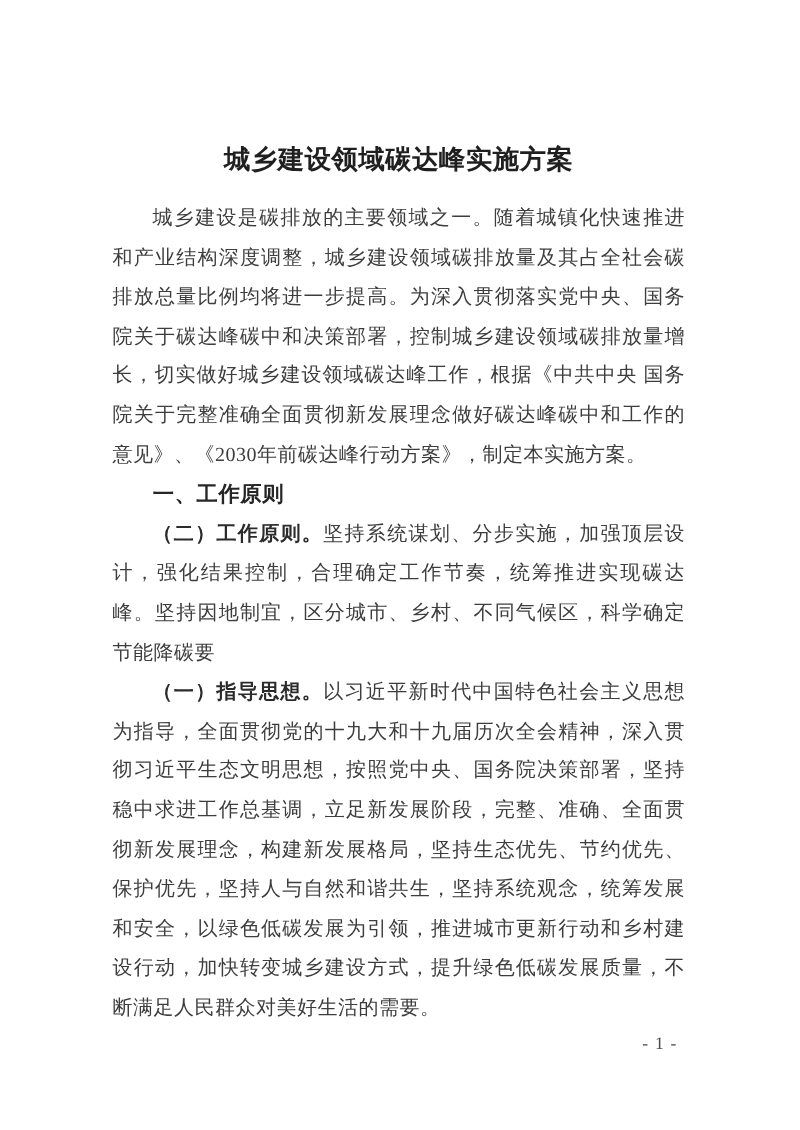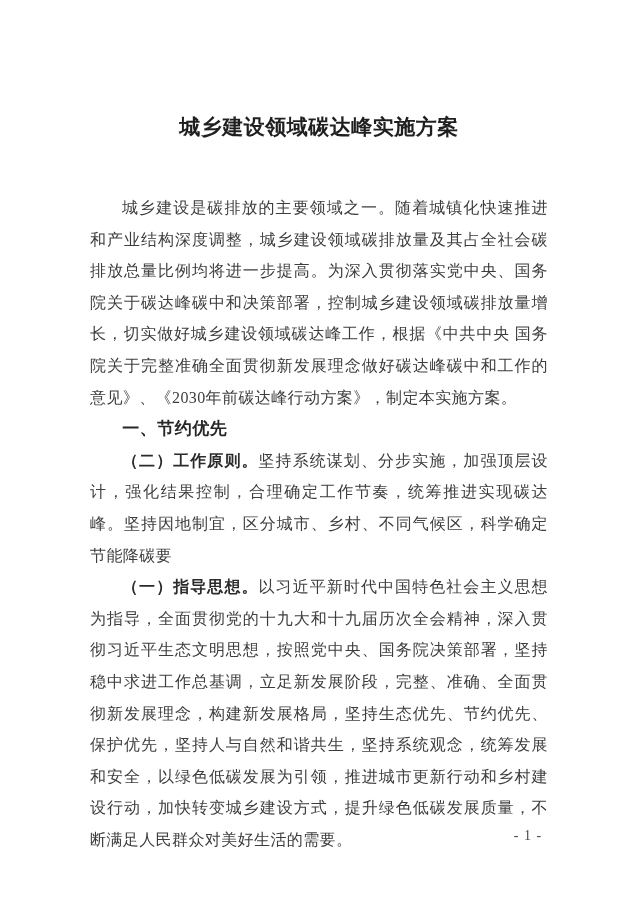--- a/index.html
+++ b/index.html
@@ -36,21 +36,21 @@
   .para {
     margin: 0;
     font-size: 16px;
     line-height: 31.6px;
     letter-spacing: 0.4px;
     text-align: justify;
     text-indent: 2em;
     color: #3d3d3d;
   }
   .para-first {
-    margin-top: 49px;
+    margin-top: 16px;
   }
   .section-heading {
     margin: 0;
     font-size: 17px;
     line-height: 31.6px;
     font-weight: bold;
     letter-spacing: 0.5px;
     text-indent: 1.9em;
     color: #262626;
     font-family: "Liberation Sans", "DejaVu Sans", sans-serif;
@@ -74,21 +74,21 @@
 </head>
 <body>
 
 <div class="page">
   <div class="content">
 
     <h1 class="doc-title">城乡建设领域碳达峰实施方案</h1>
 
     <p class="para para-first"><span>城乡建设是碳排放的主要领域之一。随着城镇化快速推进和产业结构深度调整，城乡建设领域碳排放量及其占全社会碳排放总量比例均将进一步提高。为深入贯彻落实党中央、国务院关于碳达峰碳中和决策部署，控制城乡建设领域碳排放量增长，切实做好城乡建设领域碳达峰工作，根据《中共中央 国务院关于完整准确全面贯彻新发展理念做好碳达峰碳中和工作的意见》、《2030年前碳达峰行动方案》，制定本实施方案。</span></p>
 
-    <h2 class="section-heading">一、节约优先</h2>
+    <h2 class="section-heading">一、工作原则</h2>
 
     <p class="para"><span class="lead">（二）工作原则。</span><span>坚持系统谋划、分步实施，加强顶层设计，强化结果控制，合理确定工作节奏，统筹推进实现碳达峰。坚持因地制宜，区分城市、乡村、不同气候区，科学确定节能降碳要</span></p>
 
     <p class="para"><span class="lead">（一）指导思想。</span><span>以习近平新时代中国特色社会主义思想为指导，全面贯彻党的十九大和十九届历次全会精神，深入贯彻习近平生态文明思想，按照党中央、国务院决策部署，坚持稳中求进工作总基调，立足新发展阶段，完整、准确、全面贯彻新发展理念，构建新发展格局，坚持生态优先、节约优先、保护优先，坚持人与自然和谐共生，坚持系统观念，统筹发展和安全，以绿色低碳发展为引领，推进城市更新行动和乡村建设行动，加快转变城乡建设方式，提升绿色低碳发展质量，不断满足人民群众对美好生活的需要。</span></p>
 
   </div>
 
   <div class="page-number">- 1 -</div>
 </div>
 

